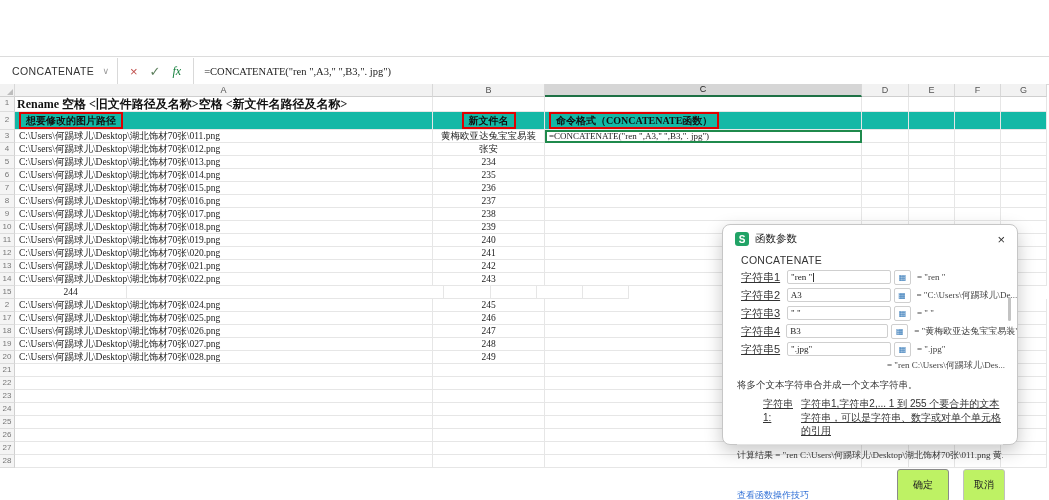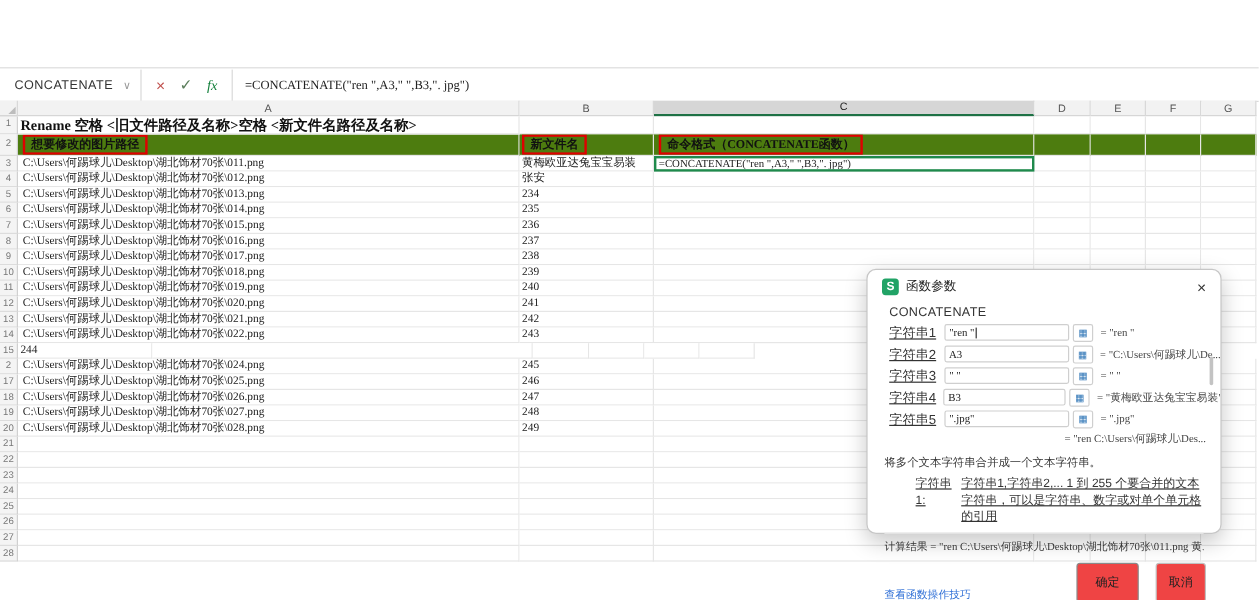--- a/index.html
+++ b/index.html
@@ -24,37 +24,37 @@
 
   
   .sheet{position:absolute;top:84px;left:0;width:1047px;}
   .row{display:flex;width:1047px;box-sizing:border-box;}
   .cell{box-sizing:border-box;border-right:1px solid #e6e6e6;border-bottom:1px solid #e6e6e6;
         overflow:hidden;white-space:nowrap;font-size:9.5px;color:#222;line-height:1.25;
         padding:1px 2px 0 4px;background:#fff;}
   .c-rn{width:15px;background:#f4f4f4;color:#777;font-size:8px;text-align:center;padding:1px 1px 0 1px;
         border-right:1px solid #d0d0d0;border-bottom:1px solid #dcdcdc;}
   .c-a{width:418px;}
-  .c-b{width:112px;padding-left:2px;}
+  .c-b{width:112px;text-align:center;padding-left:2px;}
   .c-c{width:317px;}
   .c-d{width:47px;}
   .c-e{width:46px;}
   .c-f{width:46px;}
   .c-g{width:46px;}
   .hdr .cell{background:#f2f2f2;border-right:1px solid #d8d8d8;border-bottom:1px solid #cfcfcf;
         color:#555;font-size:9px;text-align:center;padding:1px 0 0 0;height:13px;}
   .hdr .c-rn{position:relative;background:#f2f2f2;}
   .hdr .corner-tri{position:absolute;right:1px;bottom:1px;width:0;height:0;
         border-left:6px solid transparent;border-bottom:6px solid #bdbdbd;}
   .hdr .active-col{background:#d6d6d6;color:#222;border-bottom:2px solid #1e7145;padding-top:0;}
   .r1 .cell{height:15px;}
   .r1 .title-cell{overflow:visible;position:relative;}
   .r1 .title-span{position:absolute;left:2px;top:0;font-weight:bold;font-size:12px;color:#111;
         white-space:nowrap;z-index:3;}
-  .r2 .cell{height:18px;background:#4d7c0f;padding-top:0;}
+  .r2 .cell{height:18px;background:#14b8a6;padding-top:0;}
   .r2 .c-rn{background:#f4f4f4;padding-top:3px;}
   .redbox{display:inline-block;border:2px solid #e00000;padding:0 5px;font-weight:bold;
         font-size:10px;color:#111;line-height:1.3;}
   .rdata .cell{height:13px;}
   .active-cell{outline:2px solid #1f8a4c;outline-offset:-2px;position:relative;z-index:2;font-size:9px;}
 
   
   .dialog{position:absolute;left:722px;top:224px;width:296px;height:221px;background:#fff;
         border:1px solid #c6c6c6;border-radius:8px;box-shadow:0 6px 18px rgba(0,0,0,.22);
         box-sizing:border-box;z-index:10;}
@@ -76,21 +76,21 @@
   .dlg-scrollbar{position:absolute;right:6px;top:72px;width:3px;height:24px;background:#c3c3c3;border-radius:2px;}
   .dlg-result-line{text-align:right;font-size:9px;color:#444;margin:2px 12px 0 0;white-space:nowrap;}
   .dlg-desc{font-size:9.5px;color:#333;margin:7px 0 0 14px;}
   .dlg-help{display:flex;margin:5px 14px 0 40px;font-size:10px;color:#333;line-height:1.35;text-decoration:underline;}
   .dlg-help-label{flex:none;width:38px;}
   .dlg-help-text{flex:1;}
   .dlg-calc{font-size:9px;color:#333;margin:6px 14px 0 14px;padding-top:4px;border-top:1px solid #e3e3e3;
         white-space:nowrap;overflow:hidden;}
   .dlg-footer{display:flex;align-items:flex-end;margin:7px 12px 0 14px;}
   .dlg-link{font-size:9px;color:#2f6fd6;flex:1;cursor:pointer;}
-  .dlg-btn{height:33px;box-sizing:border-box;font-size:10px;color:#222;background:#ef4444;
+  .dlg-btn{height:33px;box-sizing:border-box;font-size:10px;color:#222;background:#bef264;
         border:1px solid #c0c0c0;border-radius:3px;display:flex;align-items:center;justify-content:center;
         cursor:pointer;}
   .btn-ok{width:52px;border-color:#8a8a8a;margin-right:14px;}
   .btn-cancel{width:42px;}
 </style>
 </head>
 <body>
 
 <div class="topline"></div>
 

